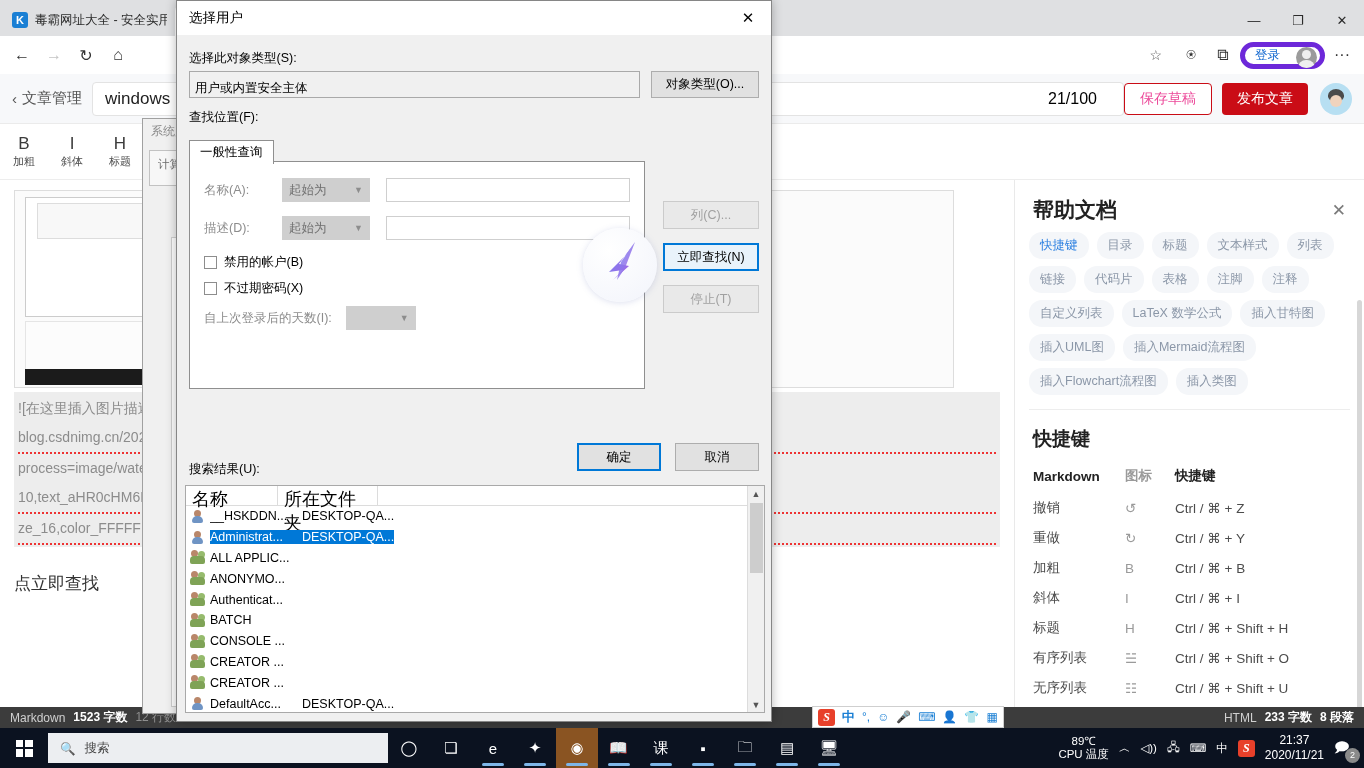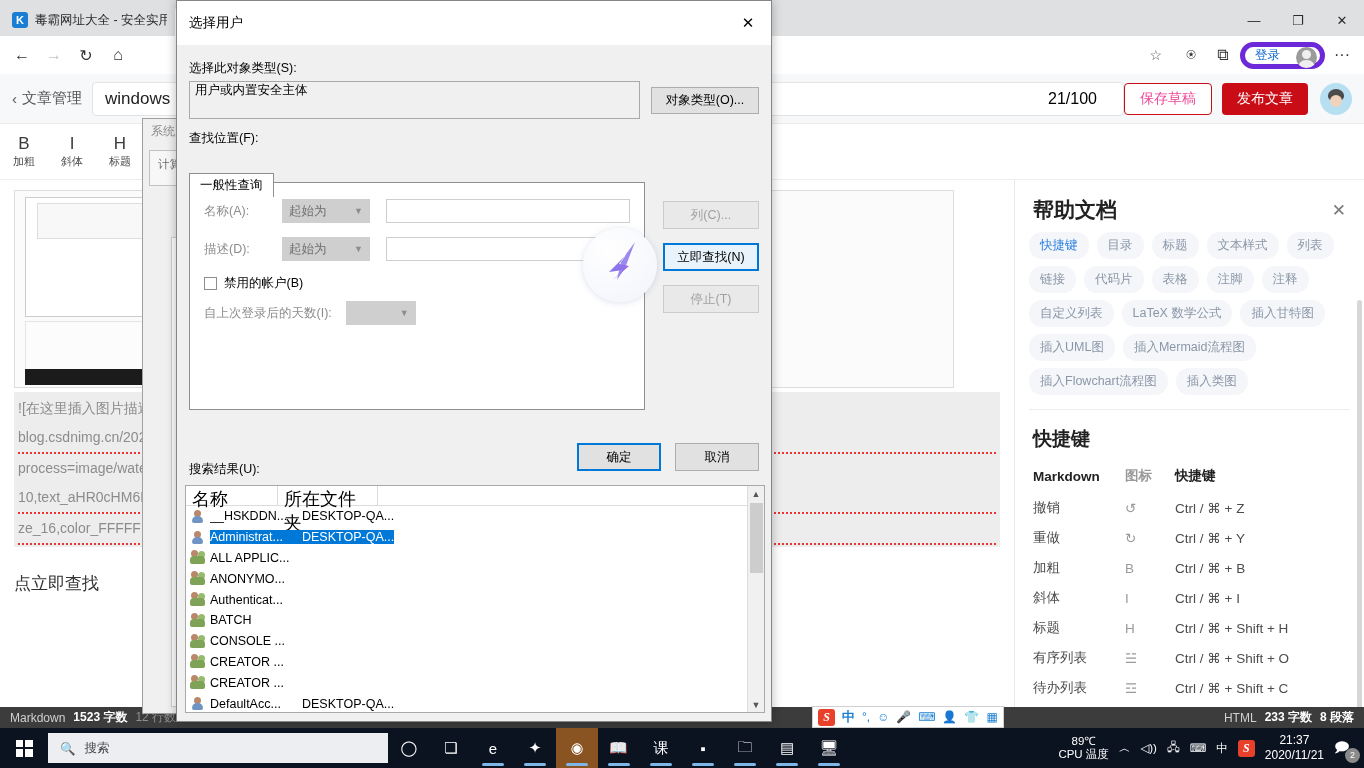--- a/index.html
+++ b/index.html
@@ -140,35 +140,35 @@
      background:#8a8a8a;color:#fff;border-radius:50%;font-size:9px;line-height:15px;text-align:center;}
 
   
   .winbox { position:absolute; background:#f0f0f0; border:1px solid #a0a0a0; }
   .winbox .wtitle { font-size:12px; color:#8a8a8a; padding:4px 8px; }
 
   
   #dlg { position:absolute; left:176px; top:0; width:596px; height:722px;
          background:#f0f0f0; border:1px solid #868686;
          box-shadow:0 0 10px rgba(0,0,0,.28); font-size:12.5px; color:#000; }
-  #dlg .dtitle { height:44px; background:#fff; display:flex; align-items:center;
+  #dlg .dtitle { height:34px; background:#fff; display:flex; align-items:center;
                  padding:0 0 0 12px; font-size:13.5px;gap:31px; }
   #dlg .dclose { margin-left:auto; width:46px; height:31px; display:flex;
                  align-items:center; justify-content:center; font-size:15px; }
   .dbody { padding:10px 12px 0; }
   .dlabel { font-size:12.5px; margin:5px 0 4px; }
   .drow { display:flex; gap:11px; align-items:center; }
-  .dinput { flex:1; height:38px; background:#fff; border:1px solid #a9a9a9;
-            display:flex; align-items:flex-start; padding:0 5px; font-size:12.5px;}
+  .dinput { flex:1; height:27px; background:#fff; border:1px solid #a9a9a9;
+            display:flex; align-items:flex-end; padding:0 5px; font-size:12.5px;}
   .dinput.ro { background:#f0f0f0; }
   .dbtn { width:108px; height:27px; background:#e1e1e1; border:1px solid #adadad;
           display:flex; align-items:center; justify-content:center; font-size:12.5px; }
 
   .tabline { margin-top:14px; position:relative; height:22px; }
-  .tabchip { position:absolute; left:0; top:12px; background:#fff; border:1px solid #8f8f8f;
+  .tabchip { position:absolute; left:0; top:0; background:#fff; border:1px solid #8f8f8f;
              border-bottom:none; padding:3px 10px; font-size:12.5px; z-index:2;}
   .groupbox { border:1px solid #8f8f8f; background:#fff; margin-top:-1px;
               height:228px; padding:16px 14px 0; position:relative; }
   .grow { display:flex; align-items:center; margin-bottom:14px; }
   .glabel { width:78px; color:#8c8c8c; font-size:12.5px; }
   .gsel { width:88px; height:24px; background:#cfcfcf; border:1px solid #cfcfcf;
           display:flex; align-items:center; padding:0 6px; color:#6e6e6e; font-size:12.5px;}
   .gsel .cv { margin-left:auto; font-size:9px; color:#8d8d8d;}
   .gtext { margin-left:16px; flex:1; height:24px; background:#fff; border:1px solid #cfcfcf; }
   .gcheck { display:flex; align-items:center; gap:7px; margin-bottom:9px; font-size:12.5px;}
@@ -386,20 +386,25 @@
                 <td>标题</td>
                 <td>H</td>
                 <td>Ctrl / ⌘ + Shift + H</td>
               </tr>
               <tr>
                 <td>有序列表</td>
                 <td>☱</td>
                 <td>Ctrl / ⌘ + Shift + O</td>
               </tr>
               <tr>
+                <td>无序列表</td>
+                <td>☷</td>
+                <td>Ctrl / ⌘ + Shift + U</td>
+              </tr>
+              <tr>
                 <td>待办列表</td>
                 <td>☲</td>
                 <td>Ctrl / ⌘ + Shift + C</td>
               </tr>
             </tbody>
         </table>
         <div class="rscroll"></div>
       </div>
     </div>
   </div>
@@ -472,20 +477,24 @@
         <span class="glabel">描述(D):</span>
         <div class="gsel">
           <span>起始为</span>
           <span class="cv">▼</span>
         </div>
         <div class="gtext"></div>
       </div>
       <div class="gcheck">
         <span class="cbox"></span>
         <span>禁用的帐户(B)</span>
+      </div>
+      <div class="gcheck">
+        <span class="cbox"></span>
+        <span>不过期密码(X)</span>
       </div>
       <div class="gdays">
         <span class="lbl">自上次登录后的天数(I):</span>
         <div class="sel">
           <span></span>
           <span class="cv">▼</span>
         </div>
       </div>
     </div>
   </div>

